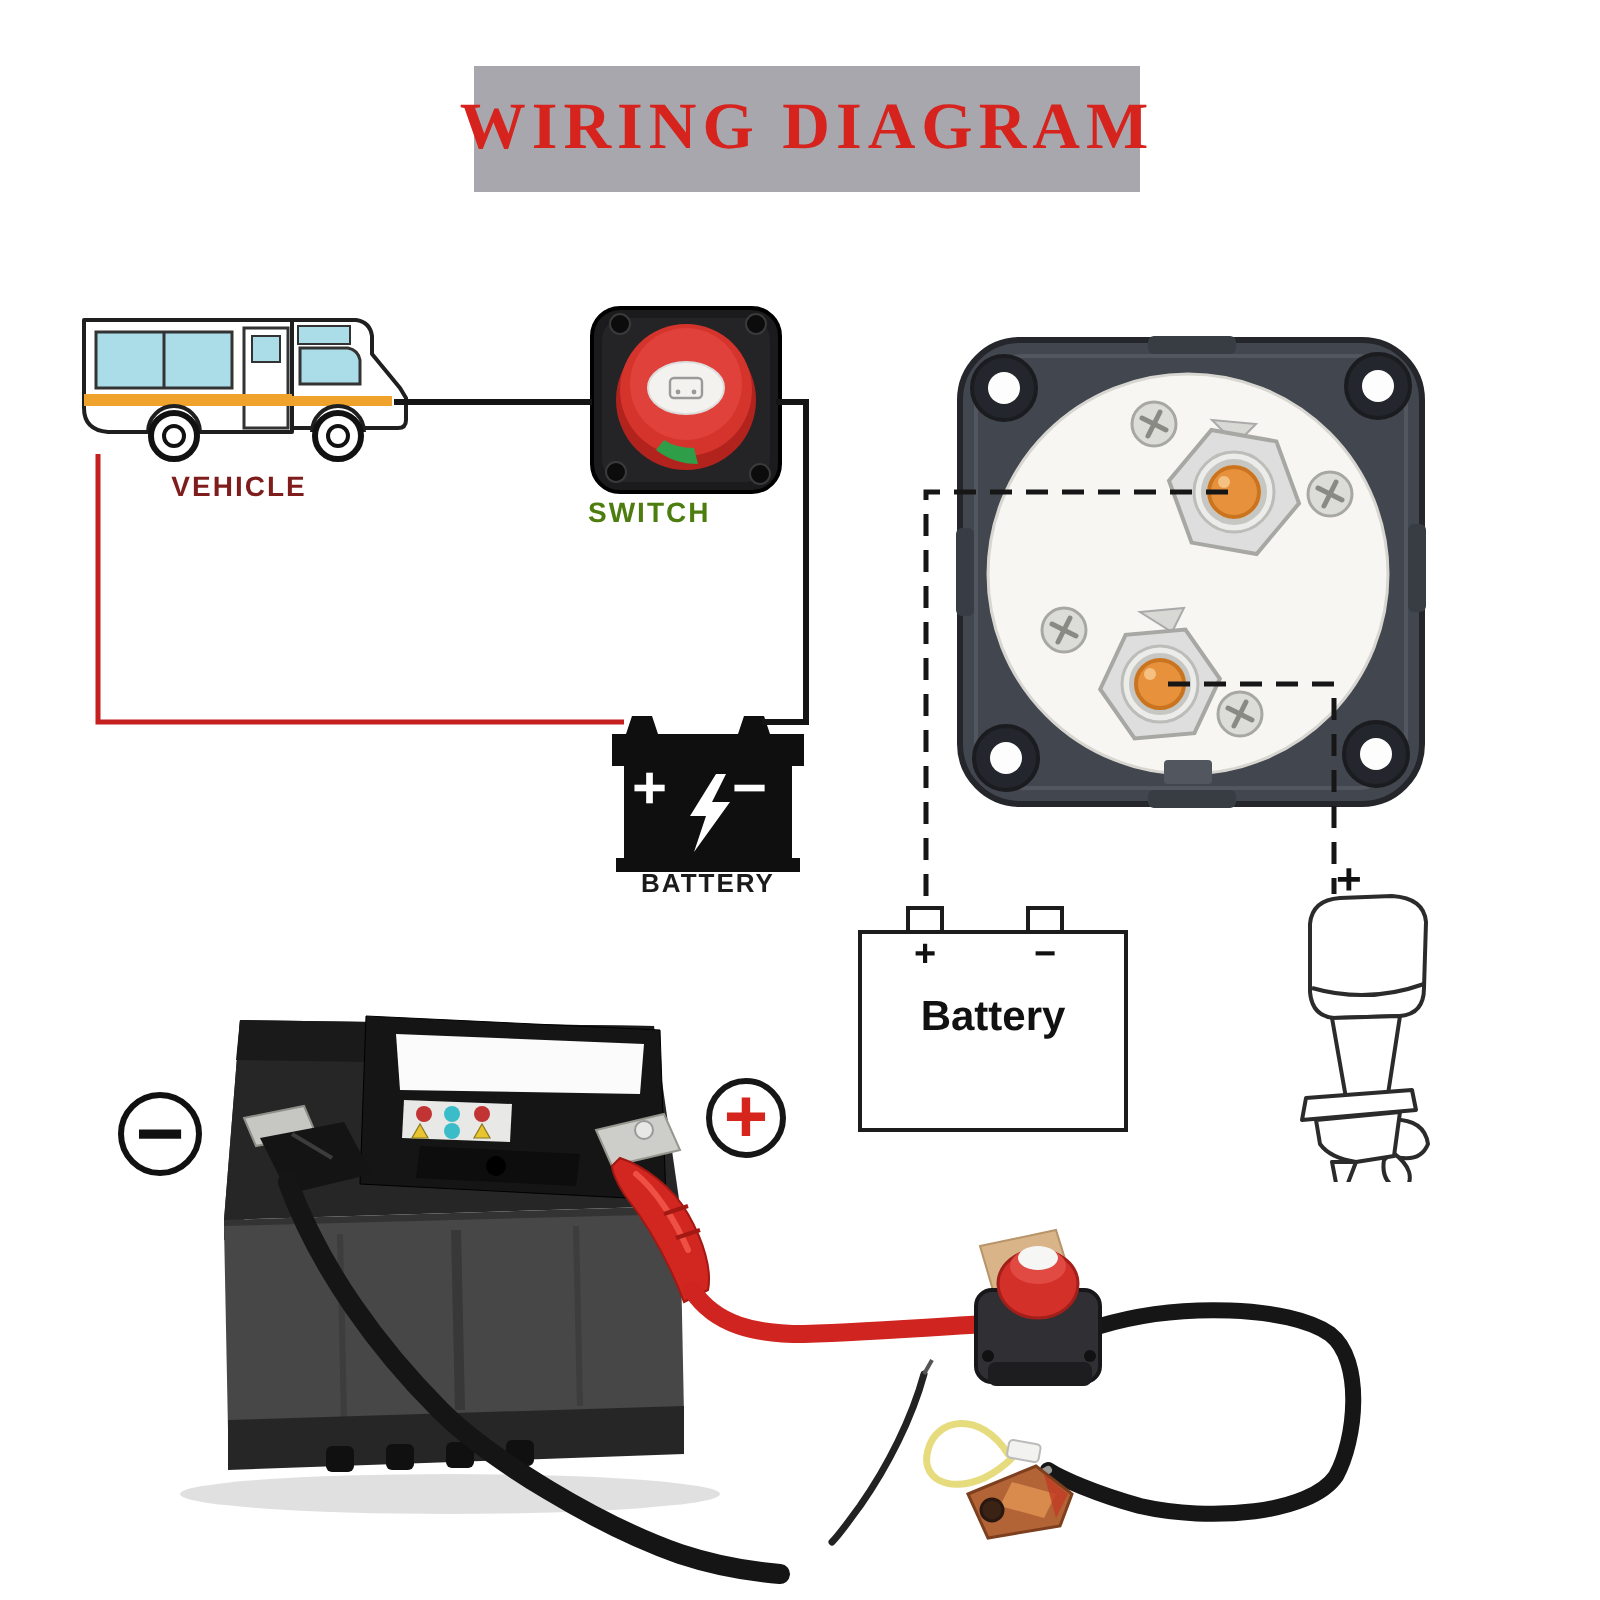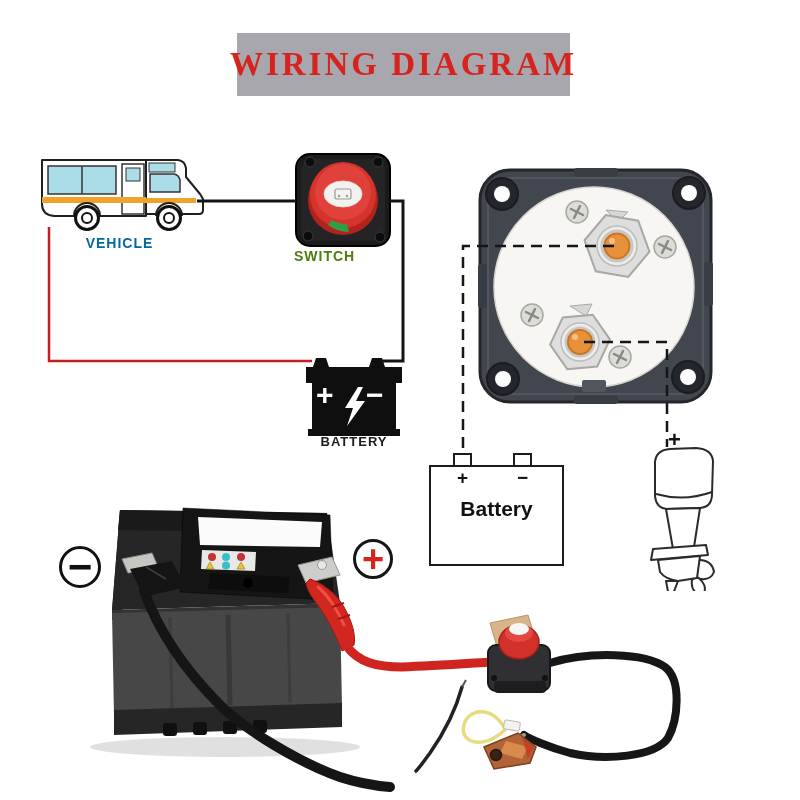--- a/index.html
+++ b/index.html
@@ -10,21 +10,21 @@
 
   
   #banner{left:237px;top:33px;width:333px;height:63px;background:#a7a7ad;
           display:flex;align-items:center;justify-content:center;z-index:3;text-align:center;}
   #banner .title{font-family:"Liberation Serif",serif;font-weight:700;font-size:33px;
           letter-spacing:3px;color:#d7231d;white-space:nowrap;}
 
   
   #vehicle{left:32px;top:150px;width:175px;height:92px;z-index:2;}
   #vehicle-label{left:32px;top:235px;width:175px;text-align:center;font-weight:700;
-          font-size:14px;letter-spacing:1px;color:#0369a1;z-index:2;}
+          font-size:14px;letter-spacing:1px;color:#7f1d1d;z-index:2;}
   #switch-ill{left:294px;top:152px;width:98px;height:96px;z-index:2;}
   #switch-label{left:294px;top:248px;width:98px;text-align:left;font-weight:700;
           font-size:14px;letter-spacing:1px;color:#4d7c0f;z-index:2;}
   #battery-icon{left:306px;top:356px;width:96px;height:84px;z-index:2;}
   #battery-icon .sym{position:absolute;color:#fff;font-weight:900;font-size:30px;line-height:22px;}
   #battery-icon .plus{left:10px;top:28px;}
   #battery-icon .minus{left:60px;top:28px;}
   #battery-label{left:306px;top:434px;width:96px;text-align:center;font-weight:700;
           font-size:13px;letter-spacing:1px;color:#1b1b1b;z-index:2;}
   #product{left:478px;top:168px;width:235px;height:236px;z-index:2;}

